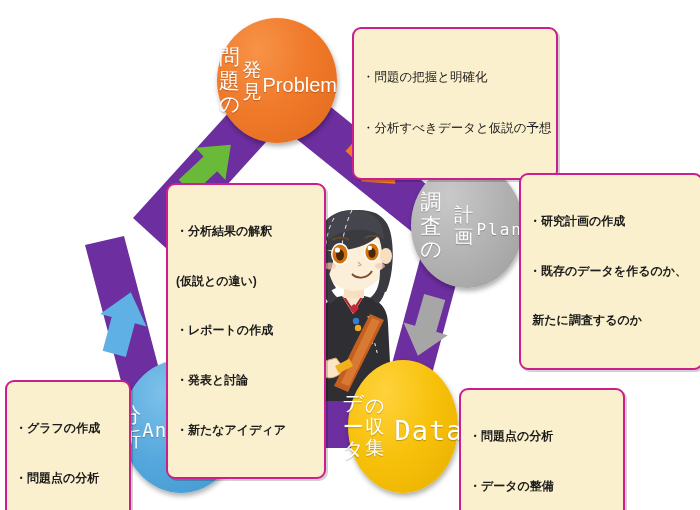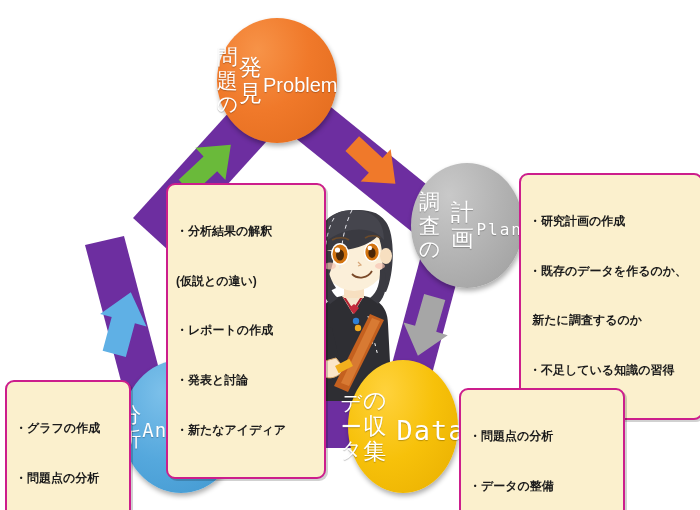--- a/index.html
+++ b/index.html
@@ -15,21 +15,21 @@
 
   
   .node{
     border-radius:50%;
     display:flex;align-items:center;justify-content:center;
     color:#ffffff;text-align:center;
     box-shadow:1px 3px 5px rgba(0,0,0,.32);
     line-height:1.12;
   }
   .node .jp{font-size:21px;letter-spacing:1px;text-shadow:0 1px 1px rgba(0,0,0,.25);}
-  .node .jp2{font-size:23px;letter-spacing:1px;text-shadow:0 1px 1px rgba(0,0,0,.25);}
+  .node .jp2{font-size:19px;letter-spacing:1px;text-shadow:0 1px 1px rgba(0,0,0,.25);}
   .node .en{font-size:19px;margin-top:9px;font-family:"DejaVu Sans Mono","Liberation Mono",monospace;
             text-shadow:0 1px 1px rgba(0,0,0,.25);}
 
   #node-problem{left:217px;top:18px;width:120px;height:125px;
     background:radial-gradient(ellipse at 34% 26%,#f79348 0%,#f0792a 46%,#e06a1c 100%);}
   #node-plan{left:411px;top:163px;width:112px;height:125px;
     background:radial-gradient(ellipse at 34% 26%,#c9c9c9 0%,#b3b3b3 48%,#9d9d9d 100%);}
   #node-data{left:348px;top:360px;width:110px;height:133px;
     background:radial-gradient(ellipse at 34% 24%,#ffd23c 0%,#f7c10a 48%,#e8ae00 100%);}
   #node-analysis{left:122px;top:360px;width:118px;height:133px;
@@ -175,26 +175,29 @@
     <span class="jp2">の収集</span>
     <span class="en">Data</span>
   </div>
 
   <div class="node" id="node-analysis">
     <span class="jp">分析</span>
     <span class="en">Analysis</span>
   </div>
 
 
+  <div class="callout" id="callout-problem">
+    <span class="ln">・問題の把握と明確化</span>
+    <span class="ln">・分析すべきデータと仮説の予想</span>
+  </div>
 
   <div class="callout" id="callout-plan">
     <span class="ln">・研究計画の作成</span>
     <span class="ln">・既存のデータを作るのか、</span>
     <span class="ln"> 新たに調査するのか</span>
-    <span class="ln">・不足している知識の習得</span>
   </div>
 
   <div class="callout" id="callout-data">
     <span class="ln">・問題点の分析</span>
     <span class="ln">・データの整備</span>
     
   </div>
 
   <div class="callout" id="callout-analysis">
     <span class="ln">・グラフの作成</span>

